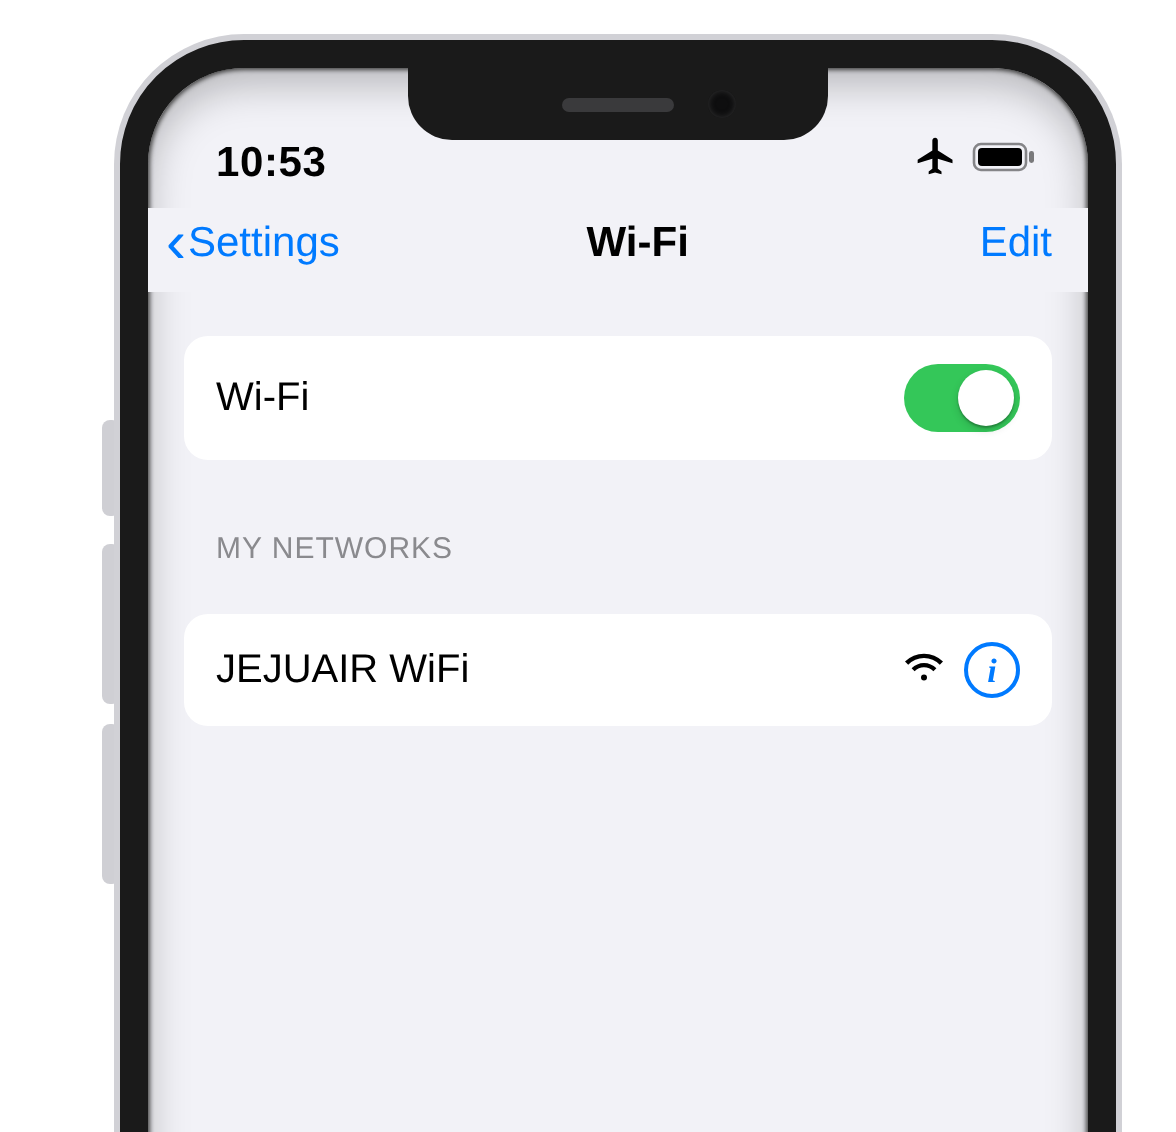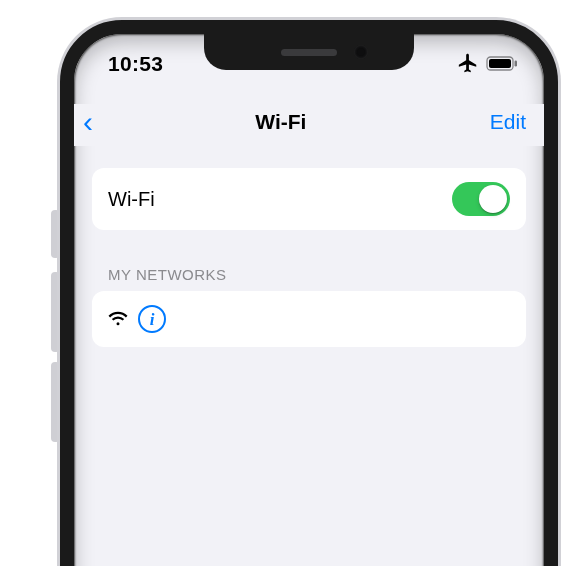--- a/index.html
+++ b/index.html
@@ -44,21 +44,21 @@
     align-items:center;
     justify-content:center;
     gap:40px;
   }
   .speaker{width:56px;height:7px;background:#3a3a3c;border-radius:4px;}
   .cam{width:14px;height:14px;background:#0e0e0f;border-radius:50%;position:absolute;right:46px;top:11px;box-shadow:inset 0 0 3px #333;}
 
   .status-bar{
     display:flex;
     justify-content:space-between;
-    align-items:flex-start;
+    align-items:flex-end;
     padding:18px 26px 10px 34px;
     height:42px;
     color:#000;
   }
   .time{font-size:21px;font-weight:600;letter-spacing:.3px;}
   .right-icons{display:flex;align-items:center;gap:7px;}
 
   .nav{
     display:flex;
     align-items:center;
@@ -81,21 +81,21 @@
     justify-content:space-between;
     padding:14px 16px;
     font-size:20px;
     color:#000;
   }
   .group1{margin-top:22px;}
   .group-header{
     font-size:15px;
     letter-spacing:.5px;
     color:#8A8A8E;
-    margin:36px 0 8px 16px;
+    margin:36px 0 24px 16px;
   }
 
   
   .toggle{
     width:58px;height:34px;background:#34C759;border-radius:17px;position:relative;
   }
   .knob{
     position:absolute;right:3px;top:3px;width:28px;height:28px;background:#fff;border-radius:50%;
     box-shadow:0 1px 1px rgba(0,0,0,.25),0 2px 4px rgba(0,0,0,.15);
   }
@@ -136,37 +136,39 @@
             <rect x="3" y="3" width="22" height="9" rx="2" fill="#000"></rect>
             <rect x="28.5" y="4.5" width="2.5" height="6" rx="1.2" fill="#000" opacity=".5"></rect>
           </svg>
       </span>
     </div>
   </div>
 
   <div class="nav">
     <div class="back">
       <span class="back-chev">‹</span>
+      <span>Settings</span>
     </div>
     <span class="title">Wi-Fi</span>
     <span class="edit">Edit</span>
   </div>
 
   <div class="content">
 
     <div class="cell group1">
       <span>Wi-Fi</span>
       <div class="toggle">
         <div class="knob"></div>
       </div>
     </div>
 
     <div class="group-header">MY NETWORKS</div>
 
     <div class="cell">
+      <span>JEJUAIR WiFi</span>
       <div class="net-right">
         <span>
           <svg width="20" height="15" viewBox="0 0 20 15" fill="#000">
             <path d="M10 14.2a1.5 1.5 0 1 0 0-3 1.5 1.5 0 0 0 0 3z"></path>
             <path d="M5.3 9.6a6.6 6.6 0 0 1 9.4 0l1.5-1.5a8.8 8.8 0 0 0-12.4 0l1.5 1.5z"></path>
             <path d="M2.1 6.4a11 11 0 0 1 15.8 0L19.5 4.8a13.4 13.4 0 0 0-19 0L2.1 6.4z"></path>
           </svg>
         </span>
         <span class="info">i</span>
       </div>

